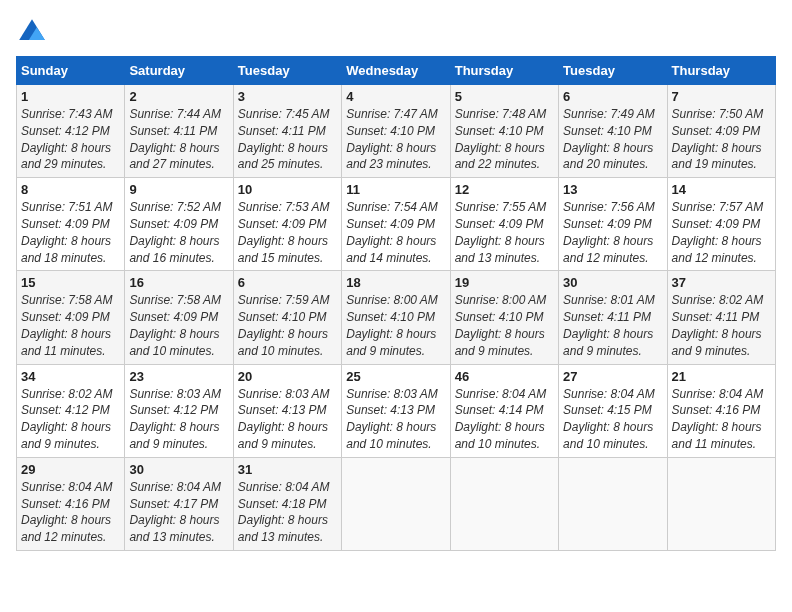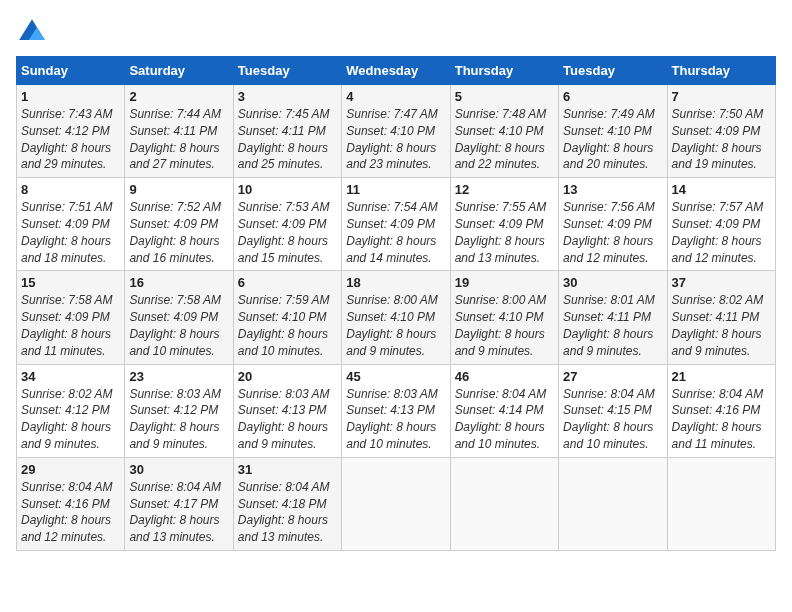--- a/index.html
+++ b/index.html
@@ -271,21 +271,21 @@
           Sunrise: 8:03 AM<br>Sunset: 4:12 PM<br>Daylight: 8 hours and 9 minutes.
         </div>
       </td>
         <td>
         <span class="day-number">20</span>
         <div class="day-detail">
           Sunrise: 8:03 AM<br>Sunset: 4:13 PM<br>Daylight: 8 hours and 9 minutes.
         </div>
       </td>
         <td>
-        <span class="day-number">45</span>
+        <span class="day-number">25</span>
         <div class="day-detail">
           Sunrise: 8:03 AM<br>Sunset: 4:13 PM<br>Daylight: 8 hours and 10 minutes.
         </div>
       </td>
         <td>
         <span class="day-number">46</span>
         <div class="day-detail">
           Sunrise: 8:04 AM<br>Sunset: 4:14 PM<br>Daylight: 8 hours and 10 minutes.
         </div>
       </td>

